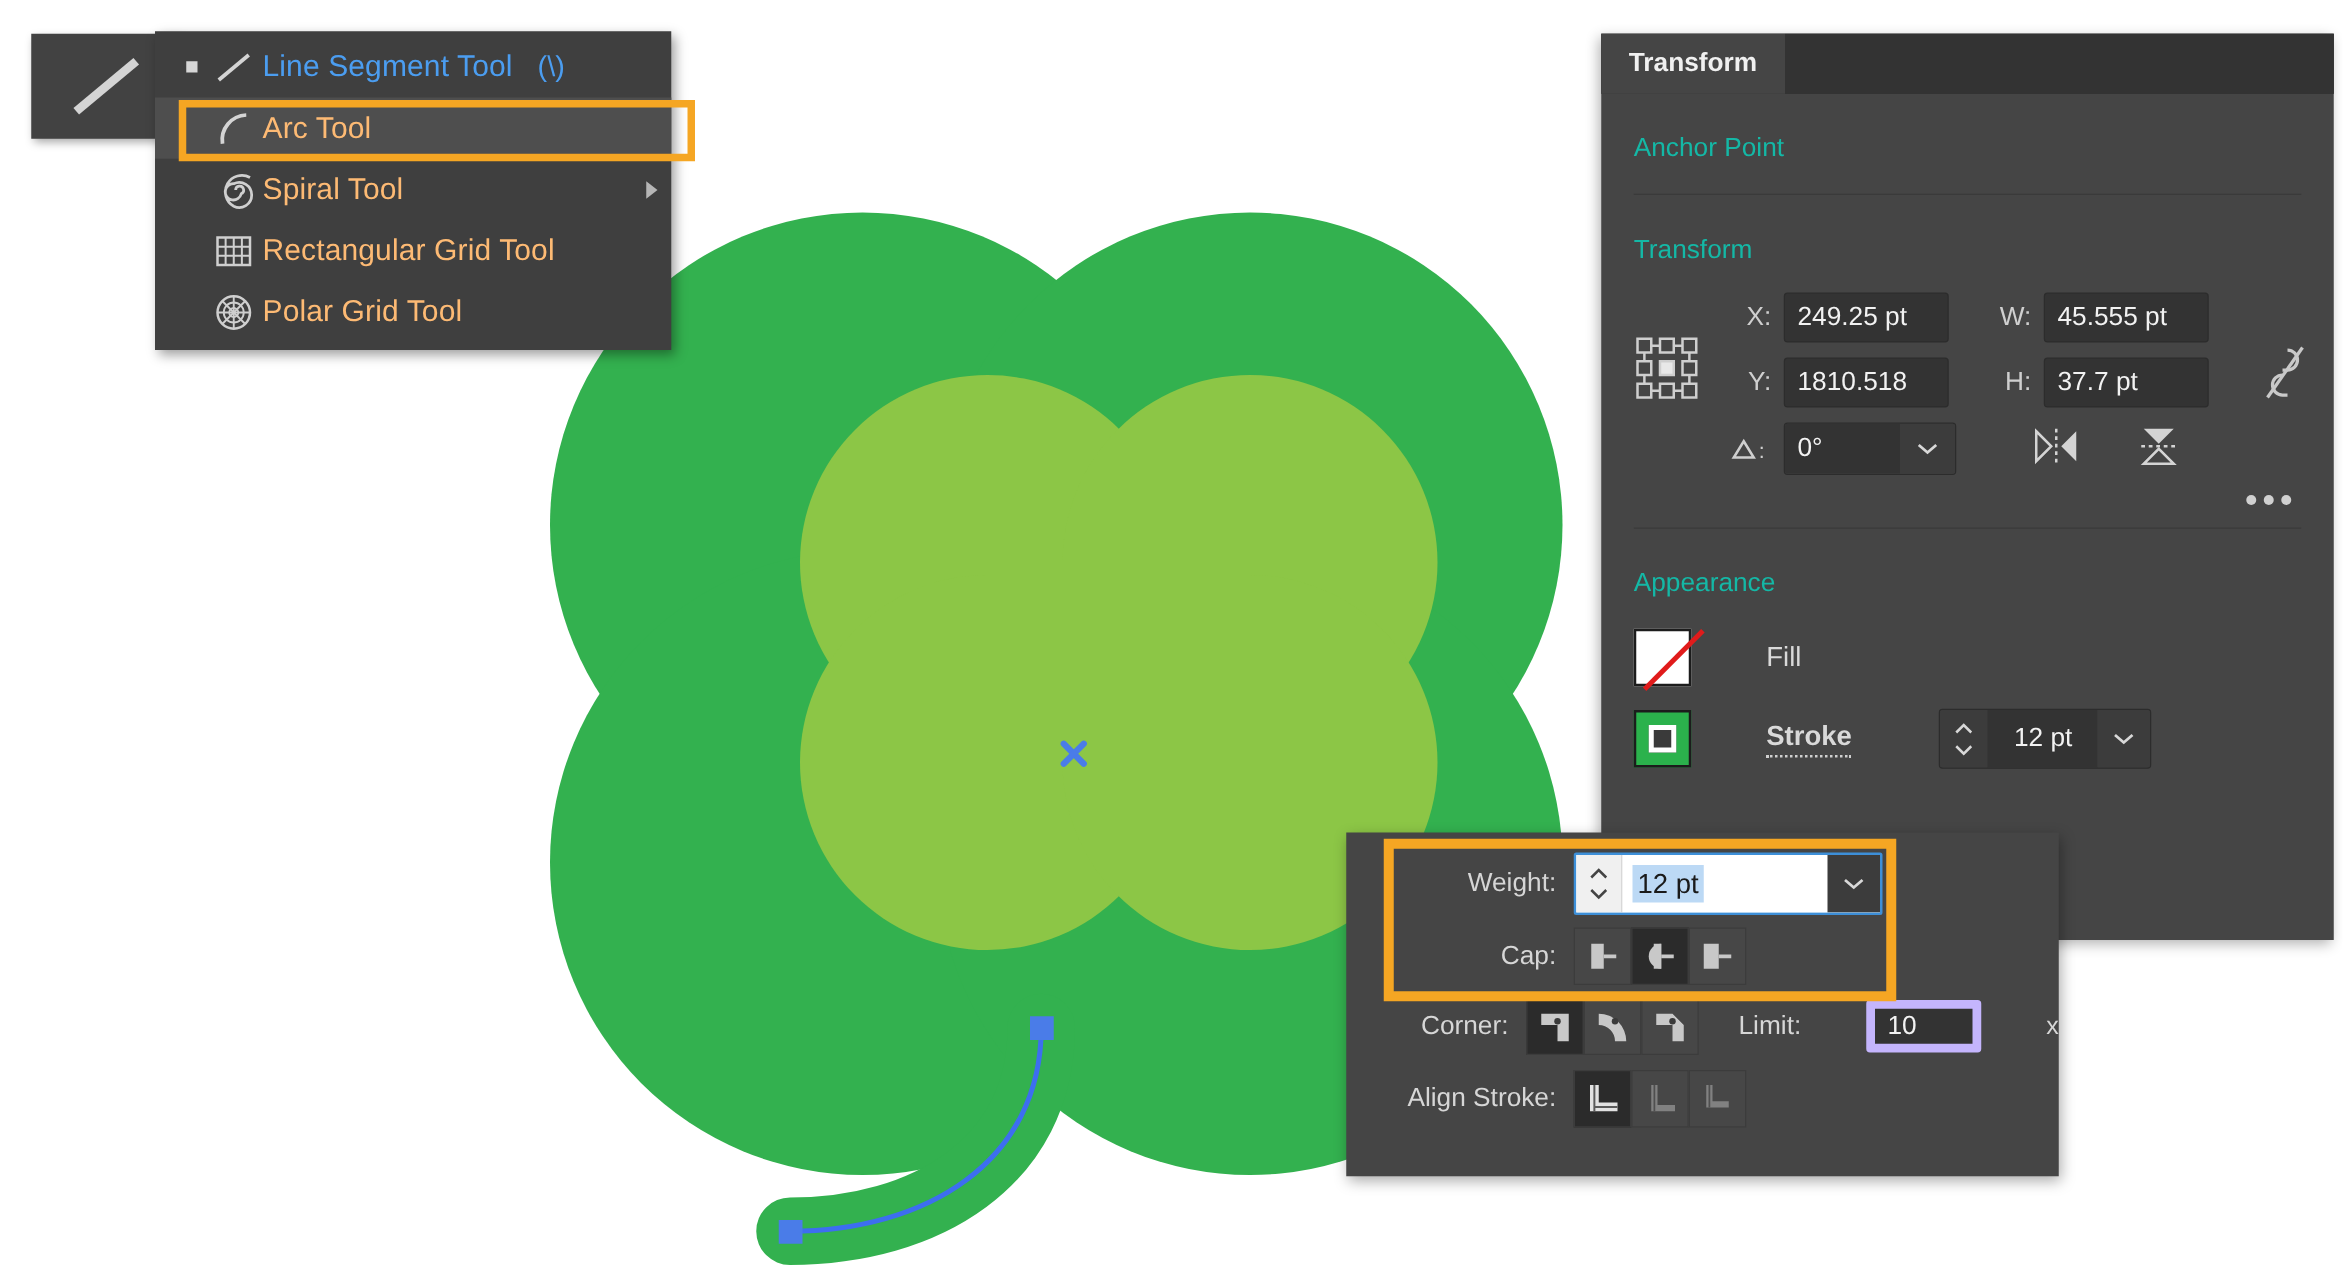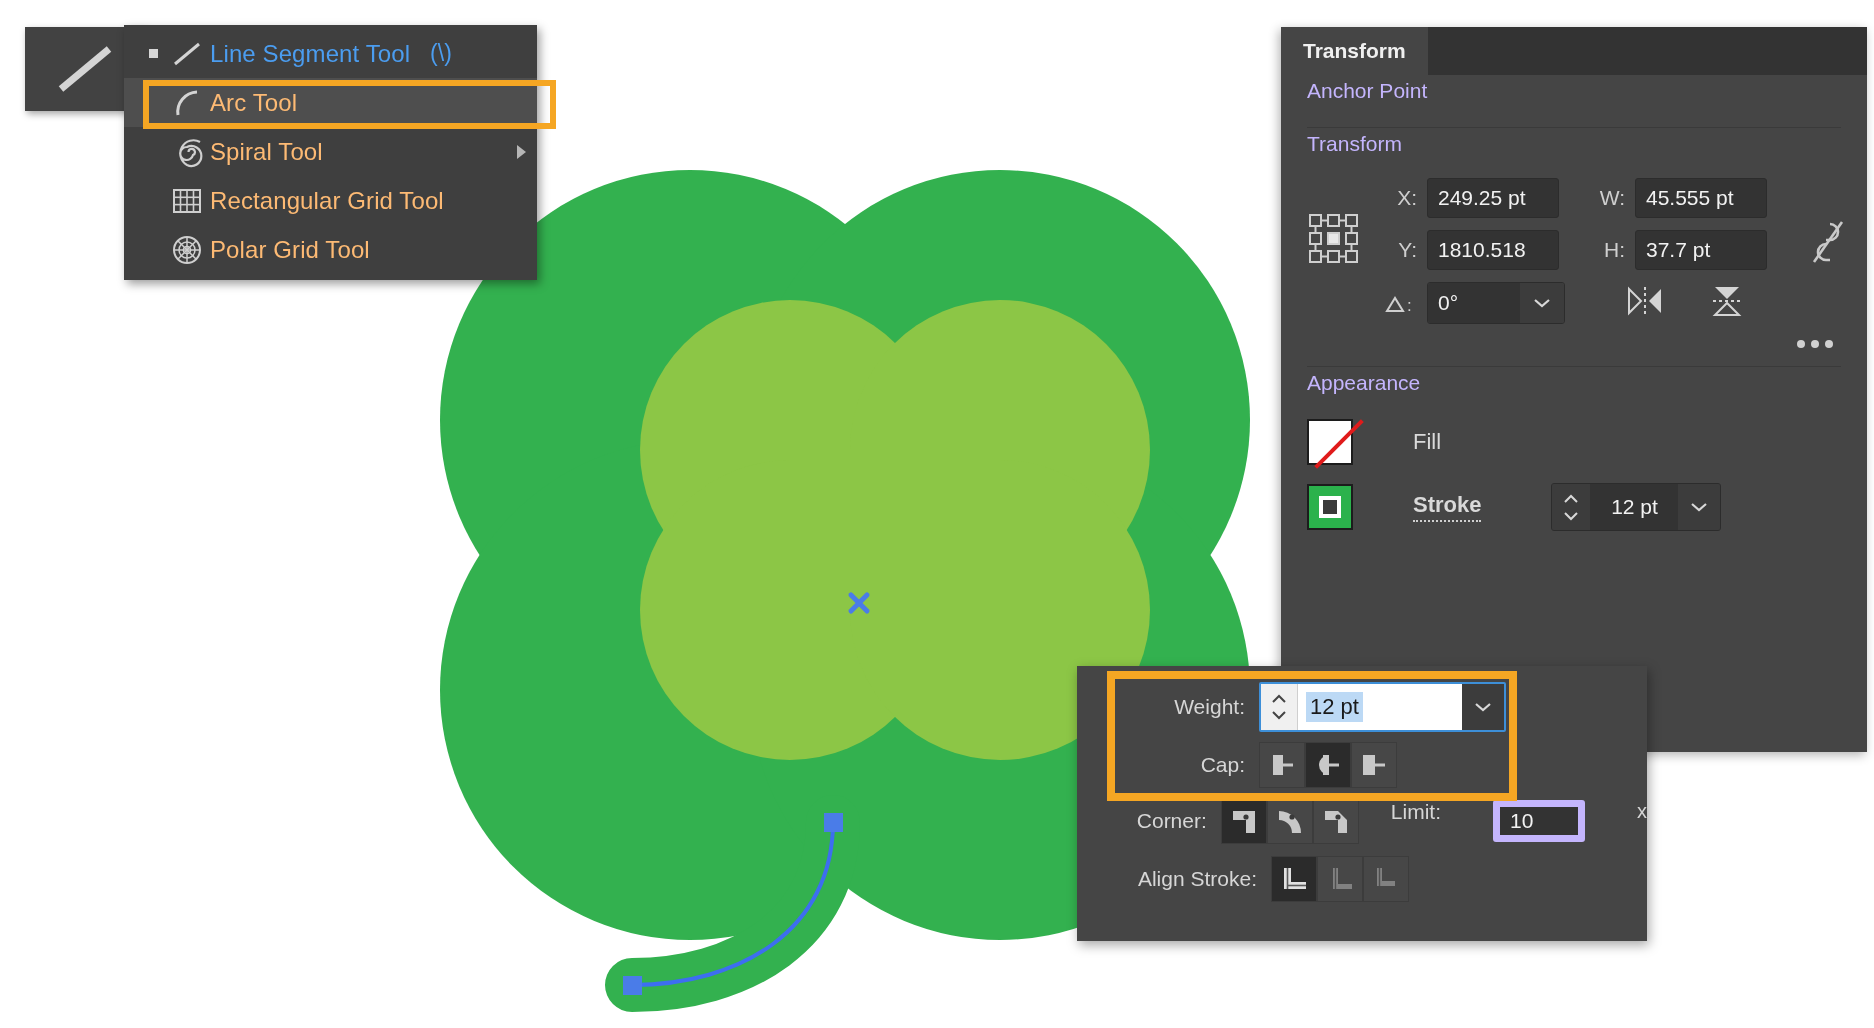--- a/index.html
+++ b/index.html
@@ -72,21 +72,21 @@
     box-shadow:-2px 3px 10px rgba(0,0,0,.30);
   }
   .panel-tabbar{height:48px;background:#333333;display:flex;align-items:stretch;}
   .panel-tab{
     padding:0 22px;display:flex;align-items:center;
     font-size:21px;font-weight:bold;color:#f0f0f0;background:#454545;
   }
   .panel-tabfill{flex:1;background:#333333;}
   .panel-section{padding:0 26px;}
   .section-title{
-    font-size:21px;color:#c4b5fd;padding-top:4px;padding-bottom:6px;
+    font-size:21px;color:#14b8a6;padding-top:32px;padding-bottom:6px;
   }
   .divider{height:1px;background:#3a3a3a;margin:18px 0 0 0;}
 
   .transform-grid{
     display:flex;align-items:flex-start;margin-top:16px;position:relative;
   }
   .refgrid{width:66px;flex:0 0 66px;padding-top:34px;}
   .fields{flex:1;}
   .frow{display:flex;align-items:center;margin-bottom:12px;}
   .flabel{
@@ -180,21 +180,21 @@
   .sp-weight .dd{
     width:42px;background:#3c3c3c;display:flex;align-items:center;justify-content:center;
   }
   .btn-group{display:flex;}
   .ibtn{
     width:46px;height:46px;display:flex;align-items:center;justify-content:center;
     background:#474747;border:1px solid #3c3c3c;box-sizing:border-box;
   }
   .ibtn.active{background:#2b2b2b;}
   .ibtn.dim svg{opacity:.45;}
-  .sp-limit{display:flex;align-items:flex-start;margin-left:32px;gap:40px;}
+  .sp-limit{display:flex;align-items:center;margin-left:32px;gap:40px;}
   .sp-limit .lbl{font-size:21px;color:#d6d6d6;margin-right:12px;}
   .sp-limit .box{
     background:#333;border:7px solid #c4b5fd;border-radius:3px;width:92px;height:42px;
     display:flex;align-items:center;padding:0 10px;font-size:21px;color:#f2f2f2;box-sizing:border-box;
   }
   .sp-limit .x{font-size:20px;color:#d6d6d6;margin-left:12px;}
 
   
   .hl-stroke{
     position:absolute;left:1107px;top:671px;width:410px;height:130px;
@@ -532,21 +532,21 @@
           </svg>
         </span>
       </span>
       <span class="sp-limit">
         <span class="lbl">Limit:</span>
         <span class="box">10</span>
         <span class="x">x</span>
       </span>
     </div>
 
-    <div class="sp-row" style="height:58px;margin-left:12px;">
+    <div class="sp-row" style="height:58px;">
       <span class="sp-label">Align Stroke:</span>
       <span class="btn-group">
         <span class="ibtn active">
           <svg width="30" height="28" viewBox="0 0 30 28">
             <path d="M 5 3 L 12 3 L 12 17 L 27 17 L 27 24 L 5 24 Z" fill="#e2e2e2"></path>
             <line x1="8.5" y1="3" x2="8.5" y2="24" stroke="#5a5a5a" stroke-width="1.6"></line>
             <line x1="8.5" y1="20.5" x2="27" y2="20.5" stroke="#5a5a5a" stroke-width="1.6"></line>
           </svg>
         </span>
         <span class="ibtn dim">

